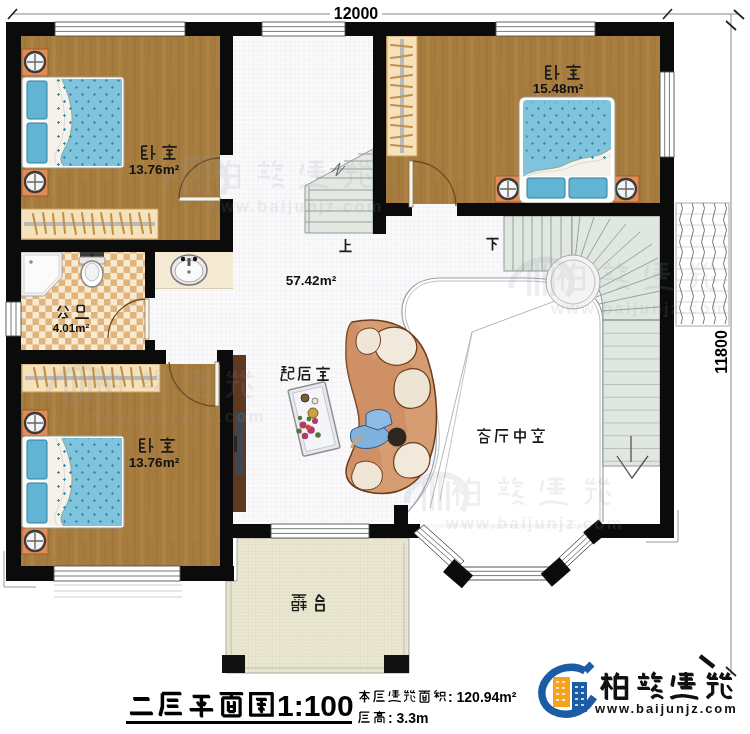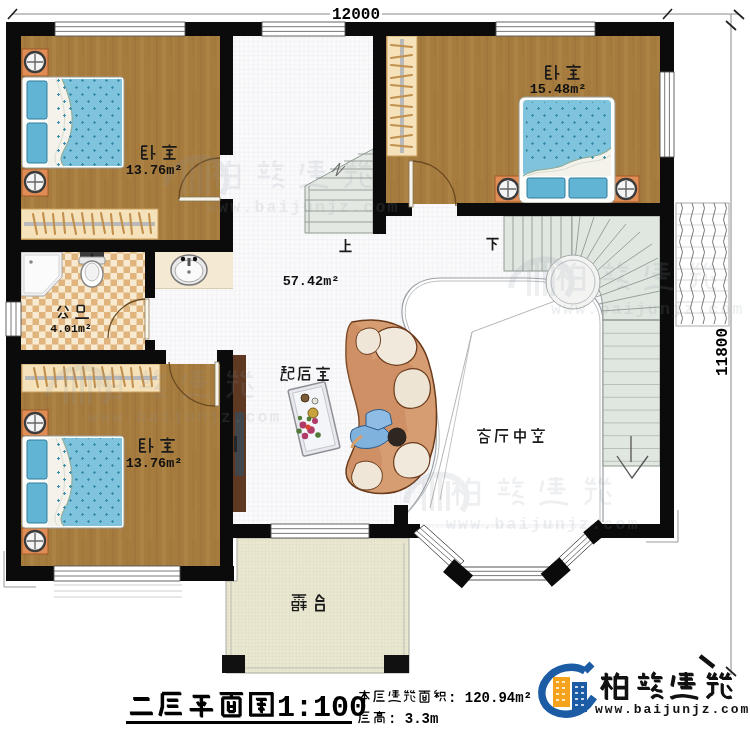--- a/index.html
+++ b/index.html
@@ -1,17 +1,17 @@
 <!DOCTYPE html>
 <html><head>
 <meta charset="utf-8">
 <style>
 html,body{margin:0;padding:0;background:#fff;}
 #page{position:relative;width:750px;height:734px;background:#fff;overflow:hidden;
-font-family:Liberation Mono, monospace;}
+font-family:Liberation Sans, sans-serif;}
 svg{display:block;}
 </style>
 </head>
 <body>
 <div id="page">
 <svg width="750" height="734" viewBox="0 0 750 734" xmlns="http://www.w3.org/2000/svg">
 <defs>
 
 <symbol id="c_er" viewBox="0 0 100 100">
           <path fill="none" stroke="currentColor" stroke-width="10" d="M24,32 H76 M13,80 H87"></path>

